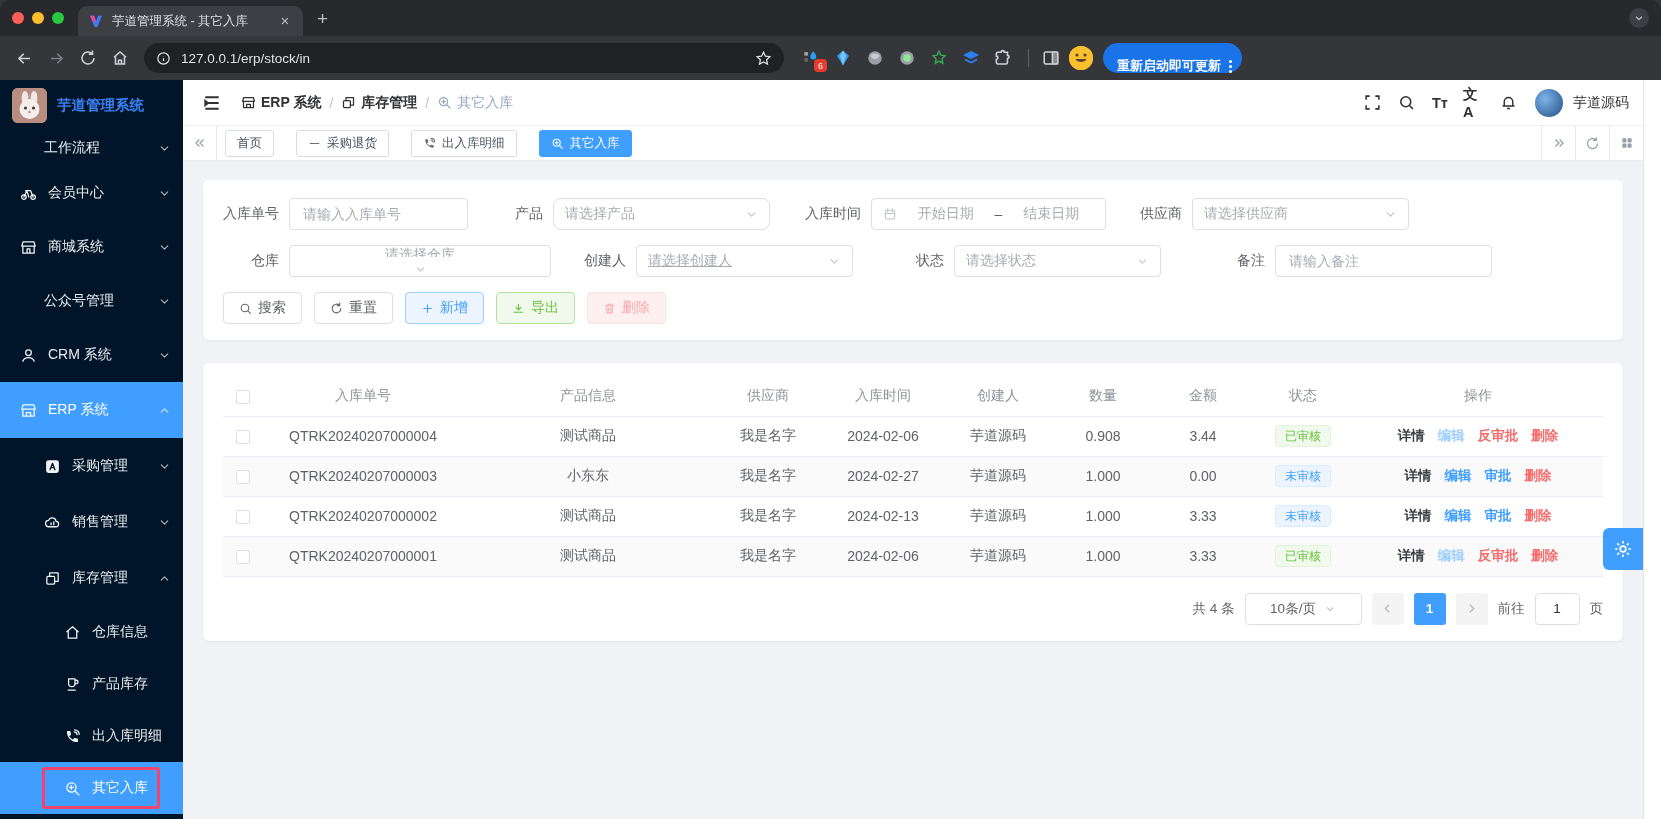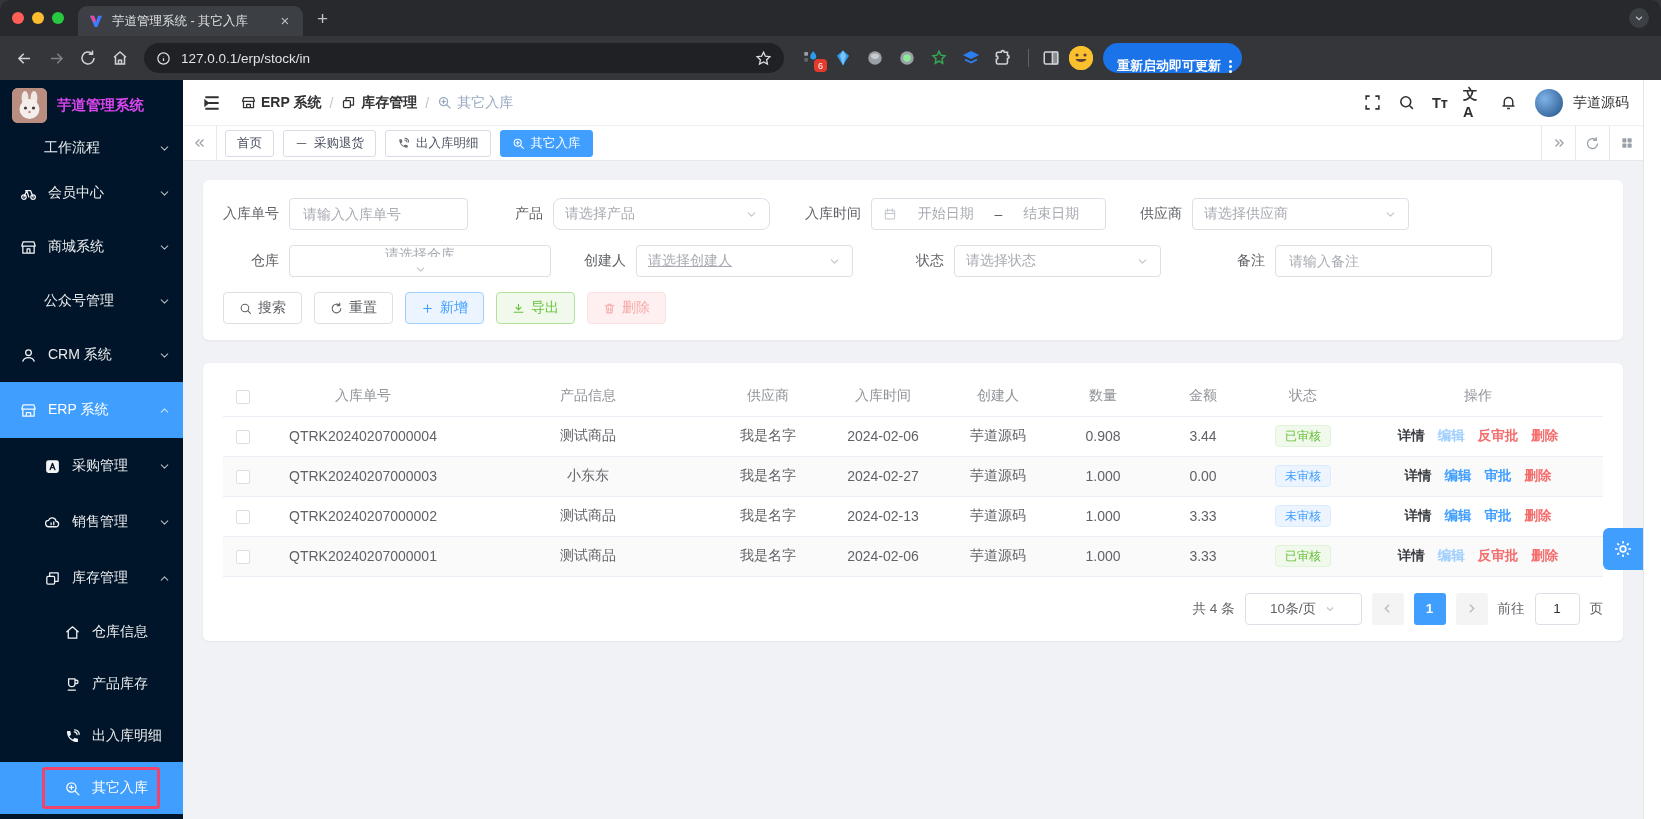--- a/index.html
+++ b/index.html
@@ -34,21 +34,21 @@
   .emoji-avatar { width:24px; height:24px; border-radius:50%; background:#fbc02d; position:relative; }
   .update-pill { margin-left:6px; height:30px; background:#1a73e8; color:#fff; border-radius:15px; display:flex; align-items:center; gap:8px; padding:16px 10px 0 14px; font-size:13px; font-weight:bold; white-space:nowrap; }
   .kebab { display:flex; flex-direction:column; gap:2px; }
   .kebab i { width:3px; height:3px; border-radius:50%; background:#fff; }
 
   
   .app { display:flex; width:1661px; height:739px; }
   .sidebar { width:183px; background:#001529; color:rgba(255,255,255,.92); flex:0 0 auto; display:flex; flex-direction:column; }
   .logo-row { height:50px; display:flex; align-items:center; gap:10px; padding:0 12px; }
   .logo-img { width:35px; height:35px; border-radius:6px; background:#caa18f; overflow:hidden; flex:0 0 auto; }
-  .logo-title { font-weight:bold; font-size:14.5px; color:#d946ef; white-space:nowrap; }
+  .logo-title { font-weight:bold; font-size:14.5px; color:#3b82f6; white-space:nowrap; }
   .side-item { display:flex; align-items:center; padding-right:12px; cursor:pointer; position:relative; font-size:14px; }
   .side-item .s-icon { width:18px; margin-right:10px; color:rgba(255,255,255,.95); flex:0 0 auto; }
   .side-item .s-label { flex:1; white-space:nowrap; }
   .side-item .s-arrow { color:rgba(255,255,255,.7); }
   .side-item.active { background:#409eff; color:#fff; }
   .annot-box { position:absolute; left:42px; top:5px; width:118px; height:42px; border:3px solid #f0436e; border-radius:3px; pointer-events:none; }
 
   .main { flex:0 0 auto; width:1460px; display:flex; flex-direction:column; position:relative; background:#f0f2f5; }
   .right-gutter { flex:1; background:#fff; border-left:1px solid #e4e4e4; }
 
@@ -63,21 +63,21 @@
   .crumb-sep { color:#c0c4cc; }
   .nav-right { display:flex; align-items:center; gap:4px; }
   .nav-right .txt-ic { font-size:14.5px; font-weight:bold; color:#303133; padding:0 4px; }
   .user-avatar { width:28px; height:28px; border-radius:50%; background:radial-gradient(circle at 35% 35%, #7fb3e8, #1f4f86); margin:0 6px 0 8px; }
   .user-name { font-size:14px; color:#303133; white-space:nowrap; }
 
   
   .tagsbar { height:36px; background:#fff; border-top:1px solid #f0f0f0; border-bottom:1px solid #e6e8eb; display:flex; align-items:center; }
   .tags-nav { width:34px; height:100%; display:flex; align-items:center; justify-content:center; color:#9aa0a8; border-right:1px solid #e6e8eb; flex:0 0 auto; }
   .tags-nav.rt { border-right:none; border-left:1px solid #e6e8eb; }
-  .tags-wrap { flex:1; display:flex; align-items:center; gap:9px; padding:0 8px; overflow:hidden; }
+  .tags-wrap { flex:1; display:flex; align-items:center; gap:22px; padding:0 8px; overflow:hidden; }
   .tag { height:27px; display:flex; align-items:center; gap:6px; padding:0 11px; background:#fff; border:1px solid #d8dce5; border-radius:3px; font-size:12.5px; color:#495060; white-space:nowrap; }
   .tag .t-icon { color:#6a7076; }
   .tag.active { background:#409eff; border-color:#409eff; color:#fff; }
   .tag.active .t-icon { color:#fff; }
 
   
   .content { flex:1; padding:19px 20px 0; overflow:hidden; }
   .card { background:#fff; border-radius:6px; box-shadow:0 1px 3px rgba(0,0,0,.05); }
   .search-card { padding:18px 20px 16px; }
   .form-row { display:flex; margin-bottom:15px; }

